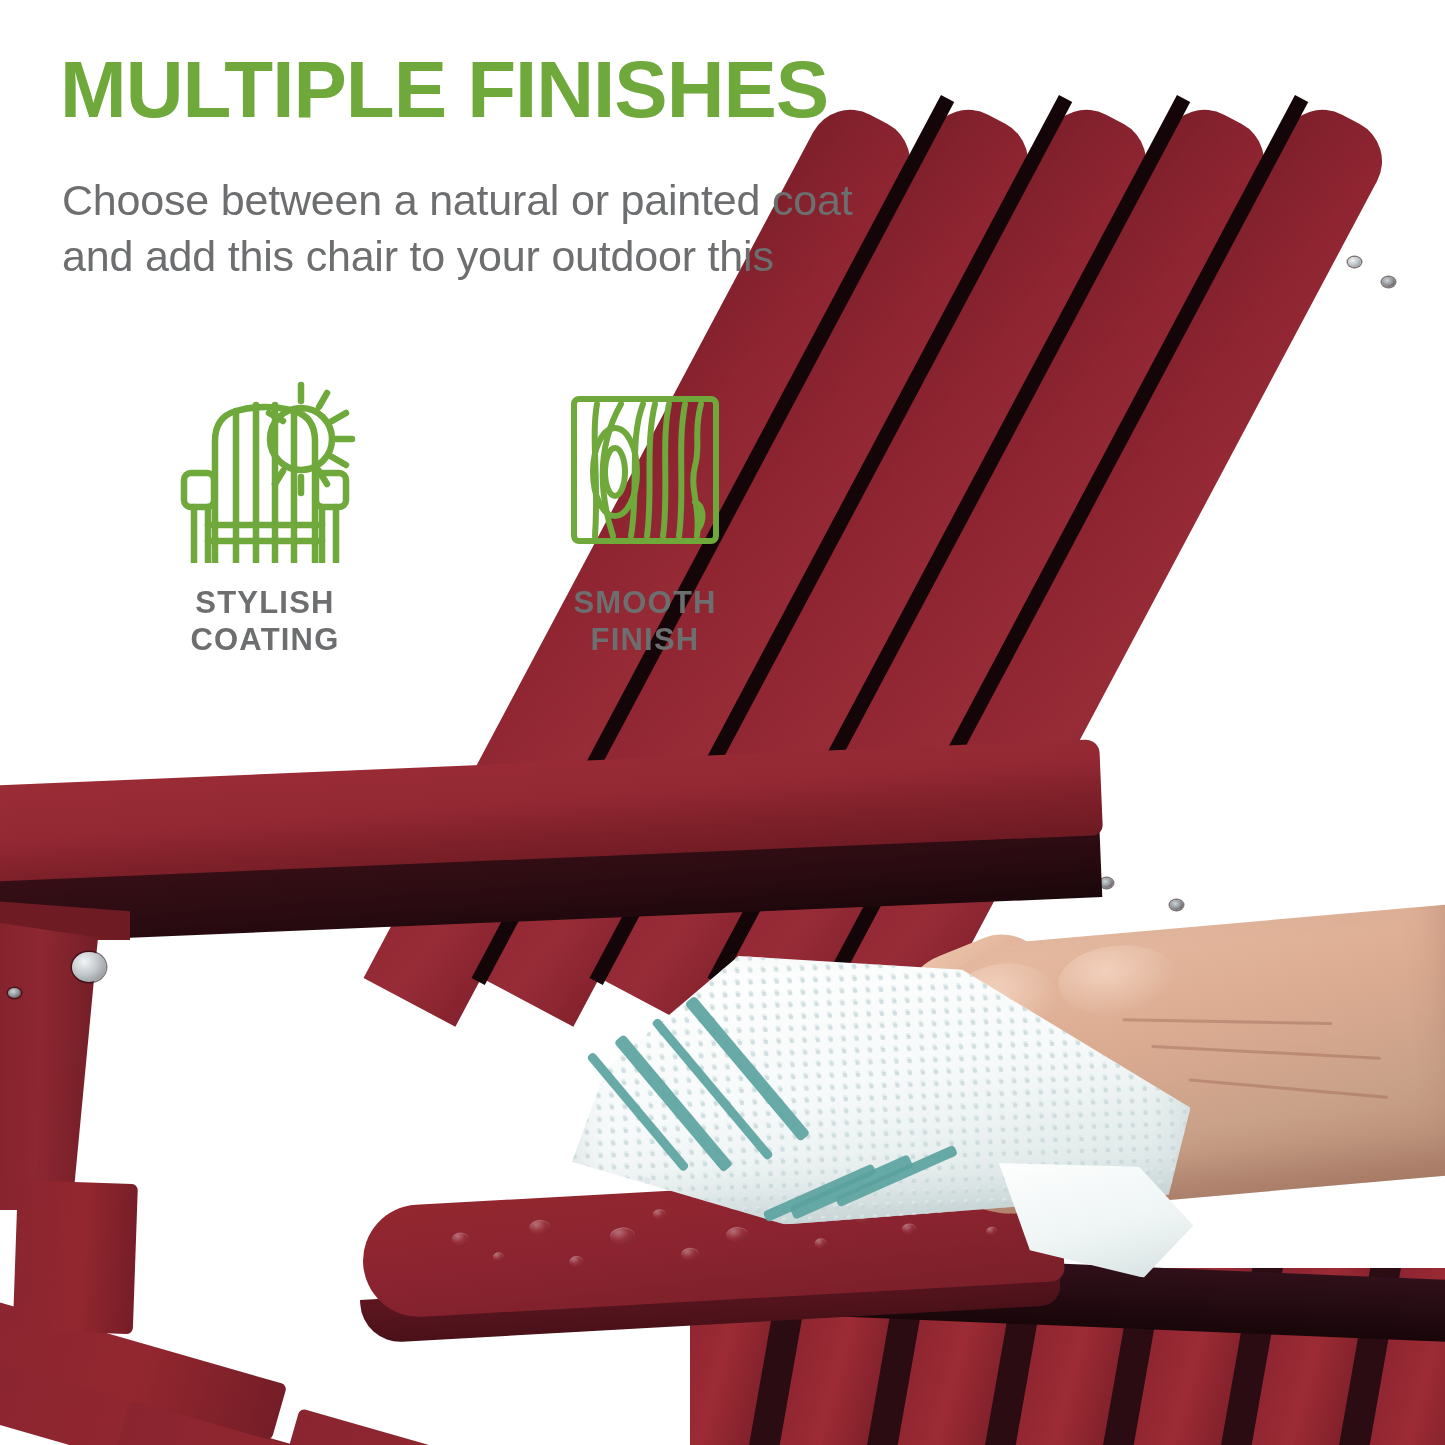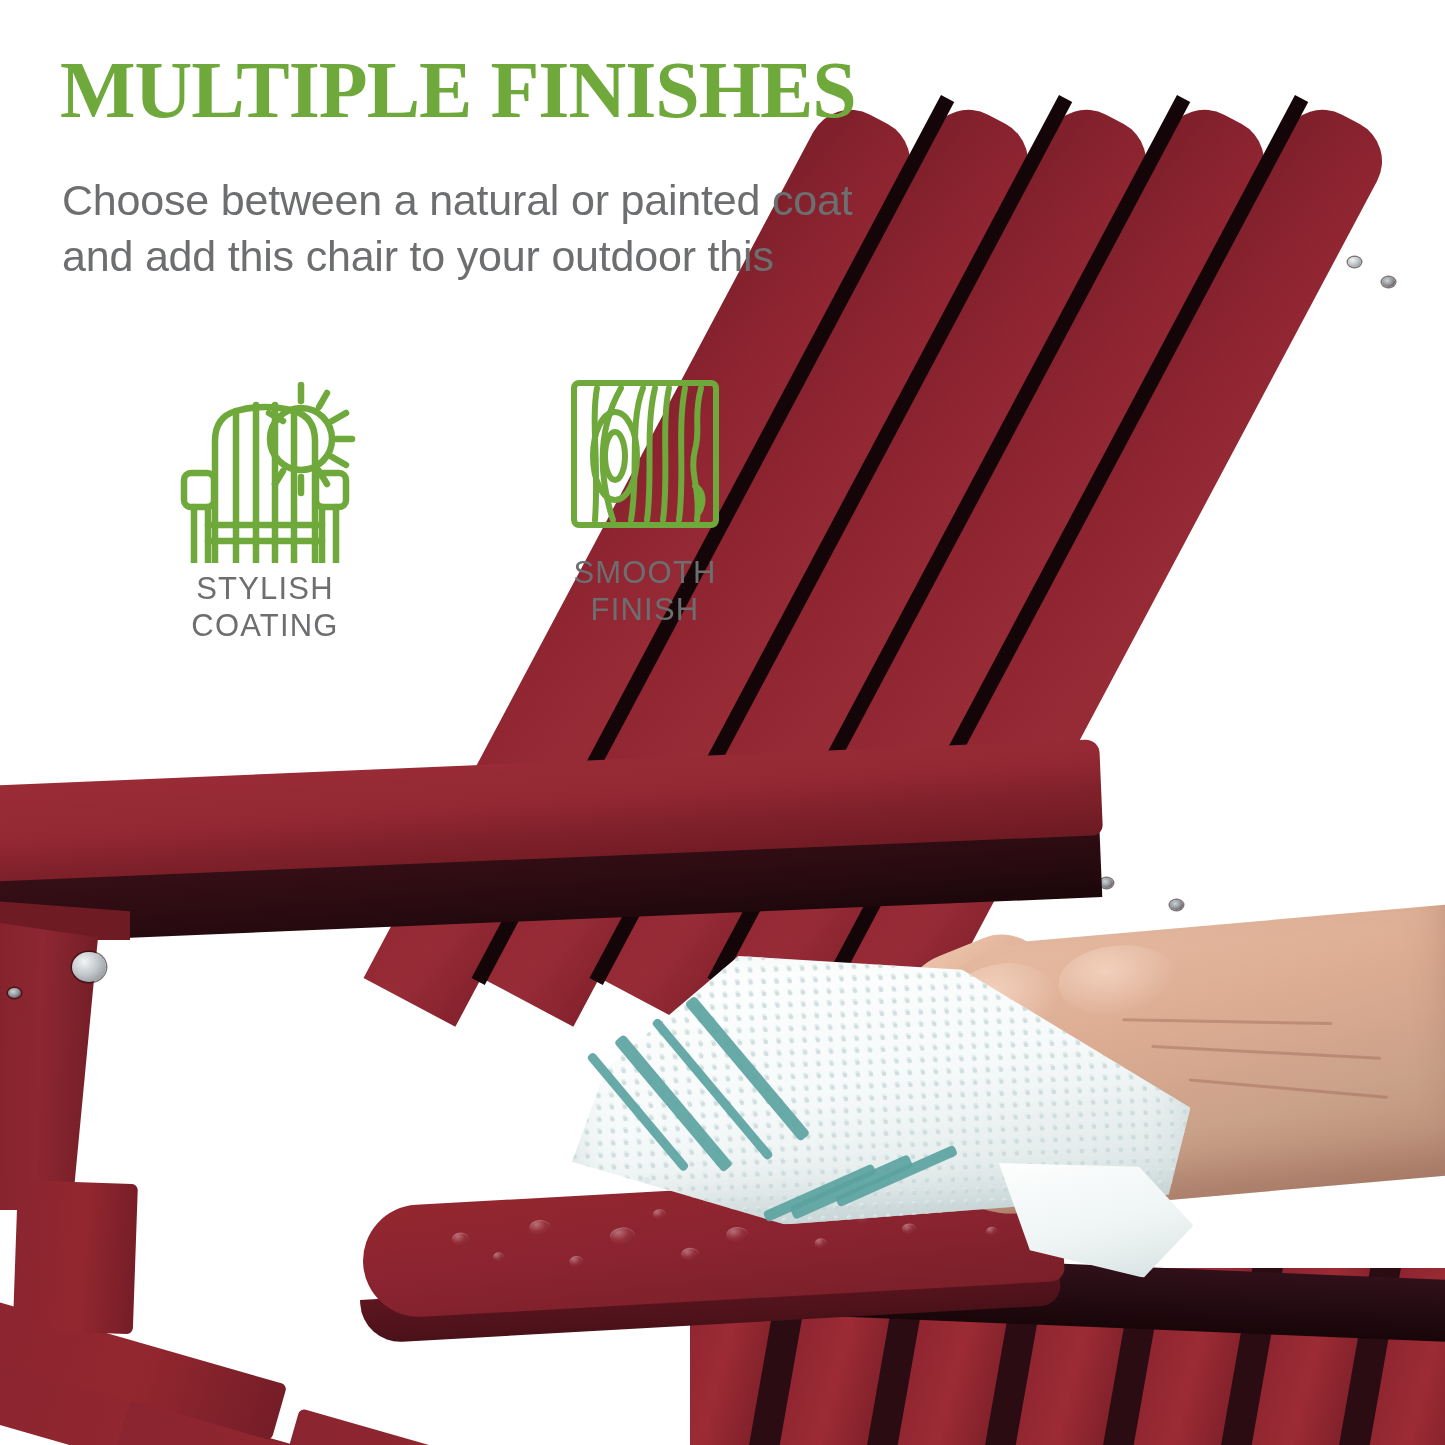--- a/index.html
+++ b/index.html
@@ -9,38 +9,39 @@
     font-family:"Liberation Sans", sans-serif;
     overflow:hidden;
   }
   #stage{position:relative;width:1445px;height:1445px;overflow:hidden;background:#fff;}
 
   
   #headline{
     position:absolute;left:60px;top:48px;
     font-size:80px;line-height:84px;
     font-weight:700;letter-spacing:-1px;
-    color:#6fa83b;white-space:nowrap;font-family:Liberation Serif, serif;
+    color:#6fa83b;white-space:nowrap;
   }
   #subtitle{
     position:absolute;left:62px;top:172px;
     font-size:43px;line-height:56px;
     font-weight:400;color:#6d6e70;
     letter-spacing:-0.2px;white-space:pre-line;
   }
 
   
   .feature{position:absolute;text-align:center;}
   #feature-0{left:160px;top:370px;width:210px;}
-  #feature-1{left:540px;top:354px;width:210px;}
+  #feature-1{left:540px;top:370px;width:210px;}
   .feat-icon{height:200px;display:flex;align-items:center;justify-content:center;}
   .feat-label{
+    margin-top:14px;
     font-size:31px;line-height:37px;
     color:#6d6e70;letter-spacing:1.2px;
-    white-space:pre-line;font-weight:400;
+    white-space:pre-line;font-weight:700;
   }
 
   
   #photo{position:absolute;left:0;top:0;width:1445px;height:1445px;}
   .dark{position:absolute;background:#140608;}
 
   
   #backrest{
     position:absolute;left:1005px;top:95px;width:640px;height:940px;
   }

